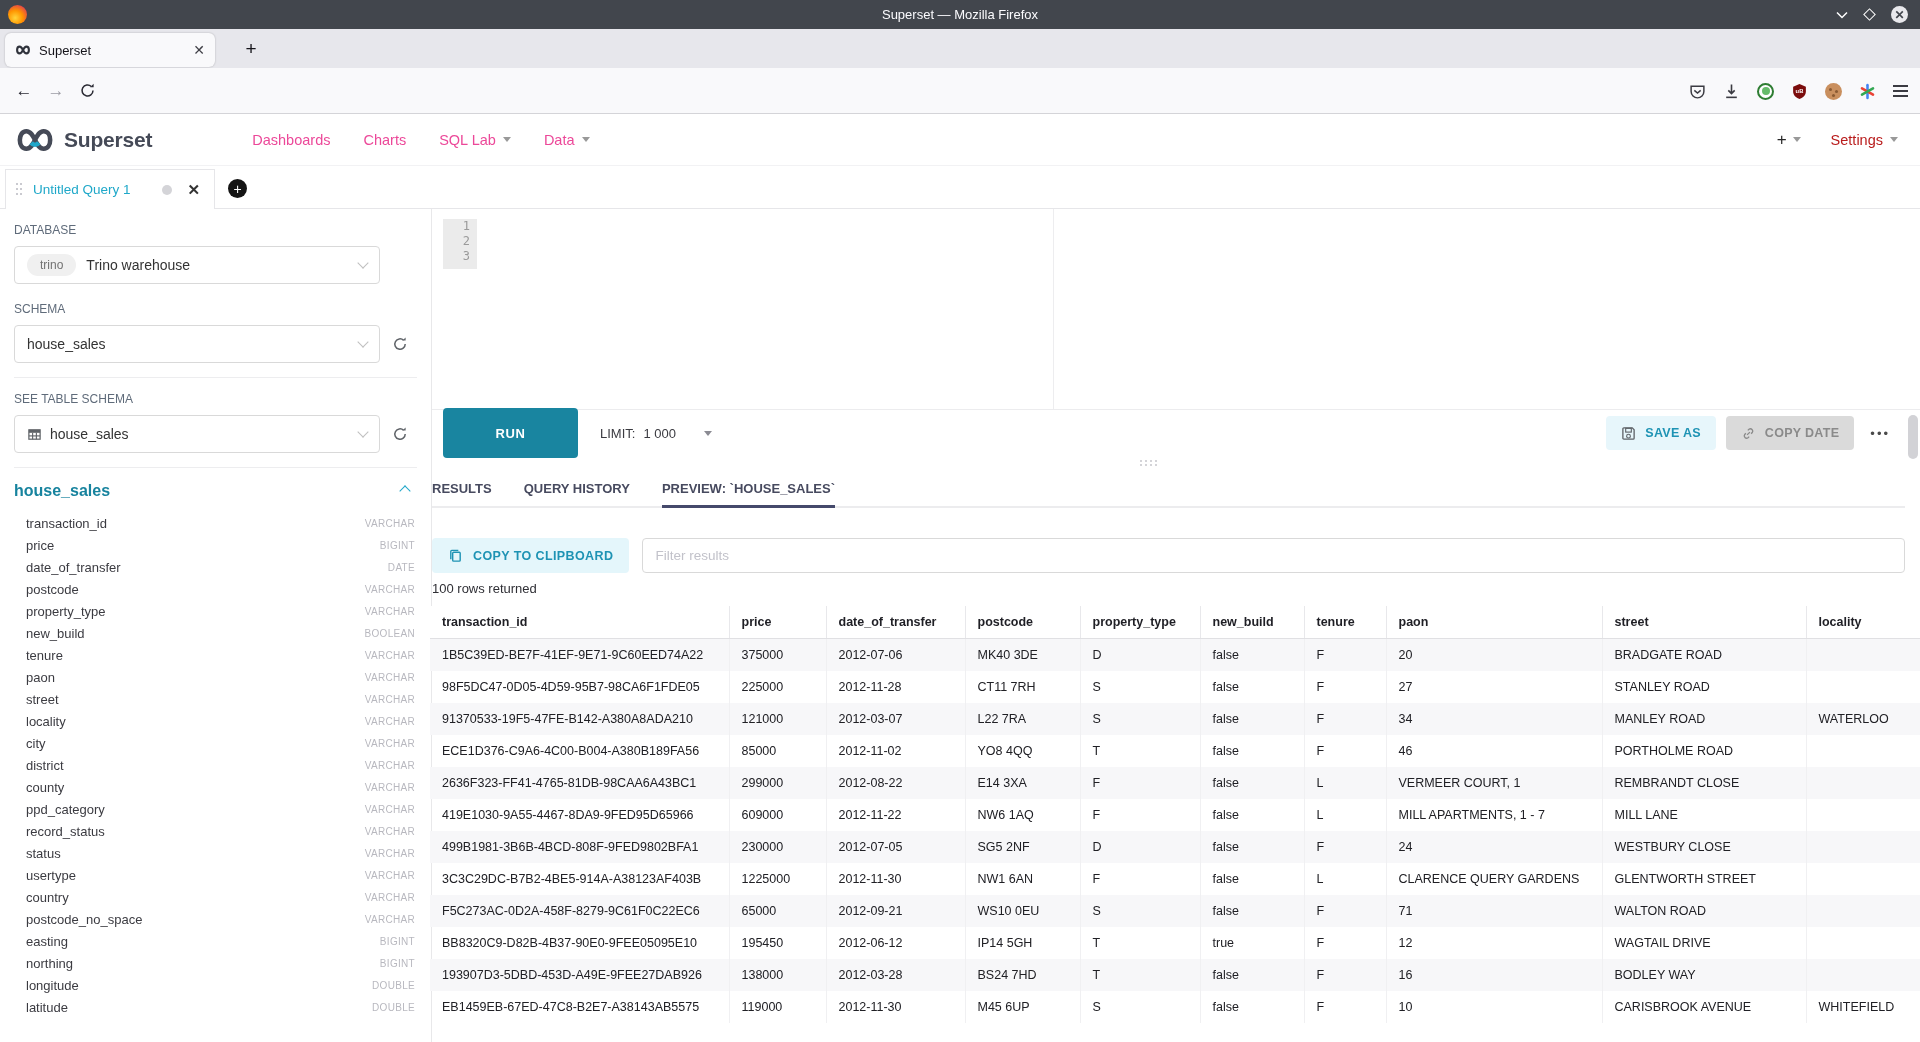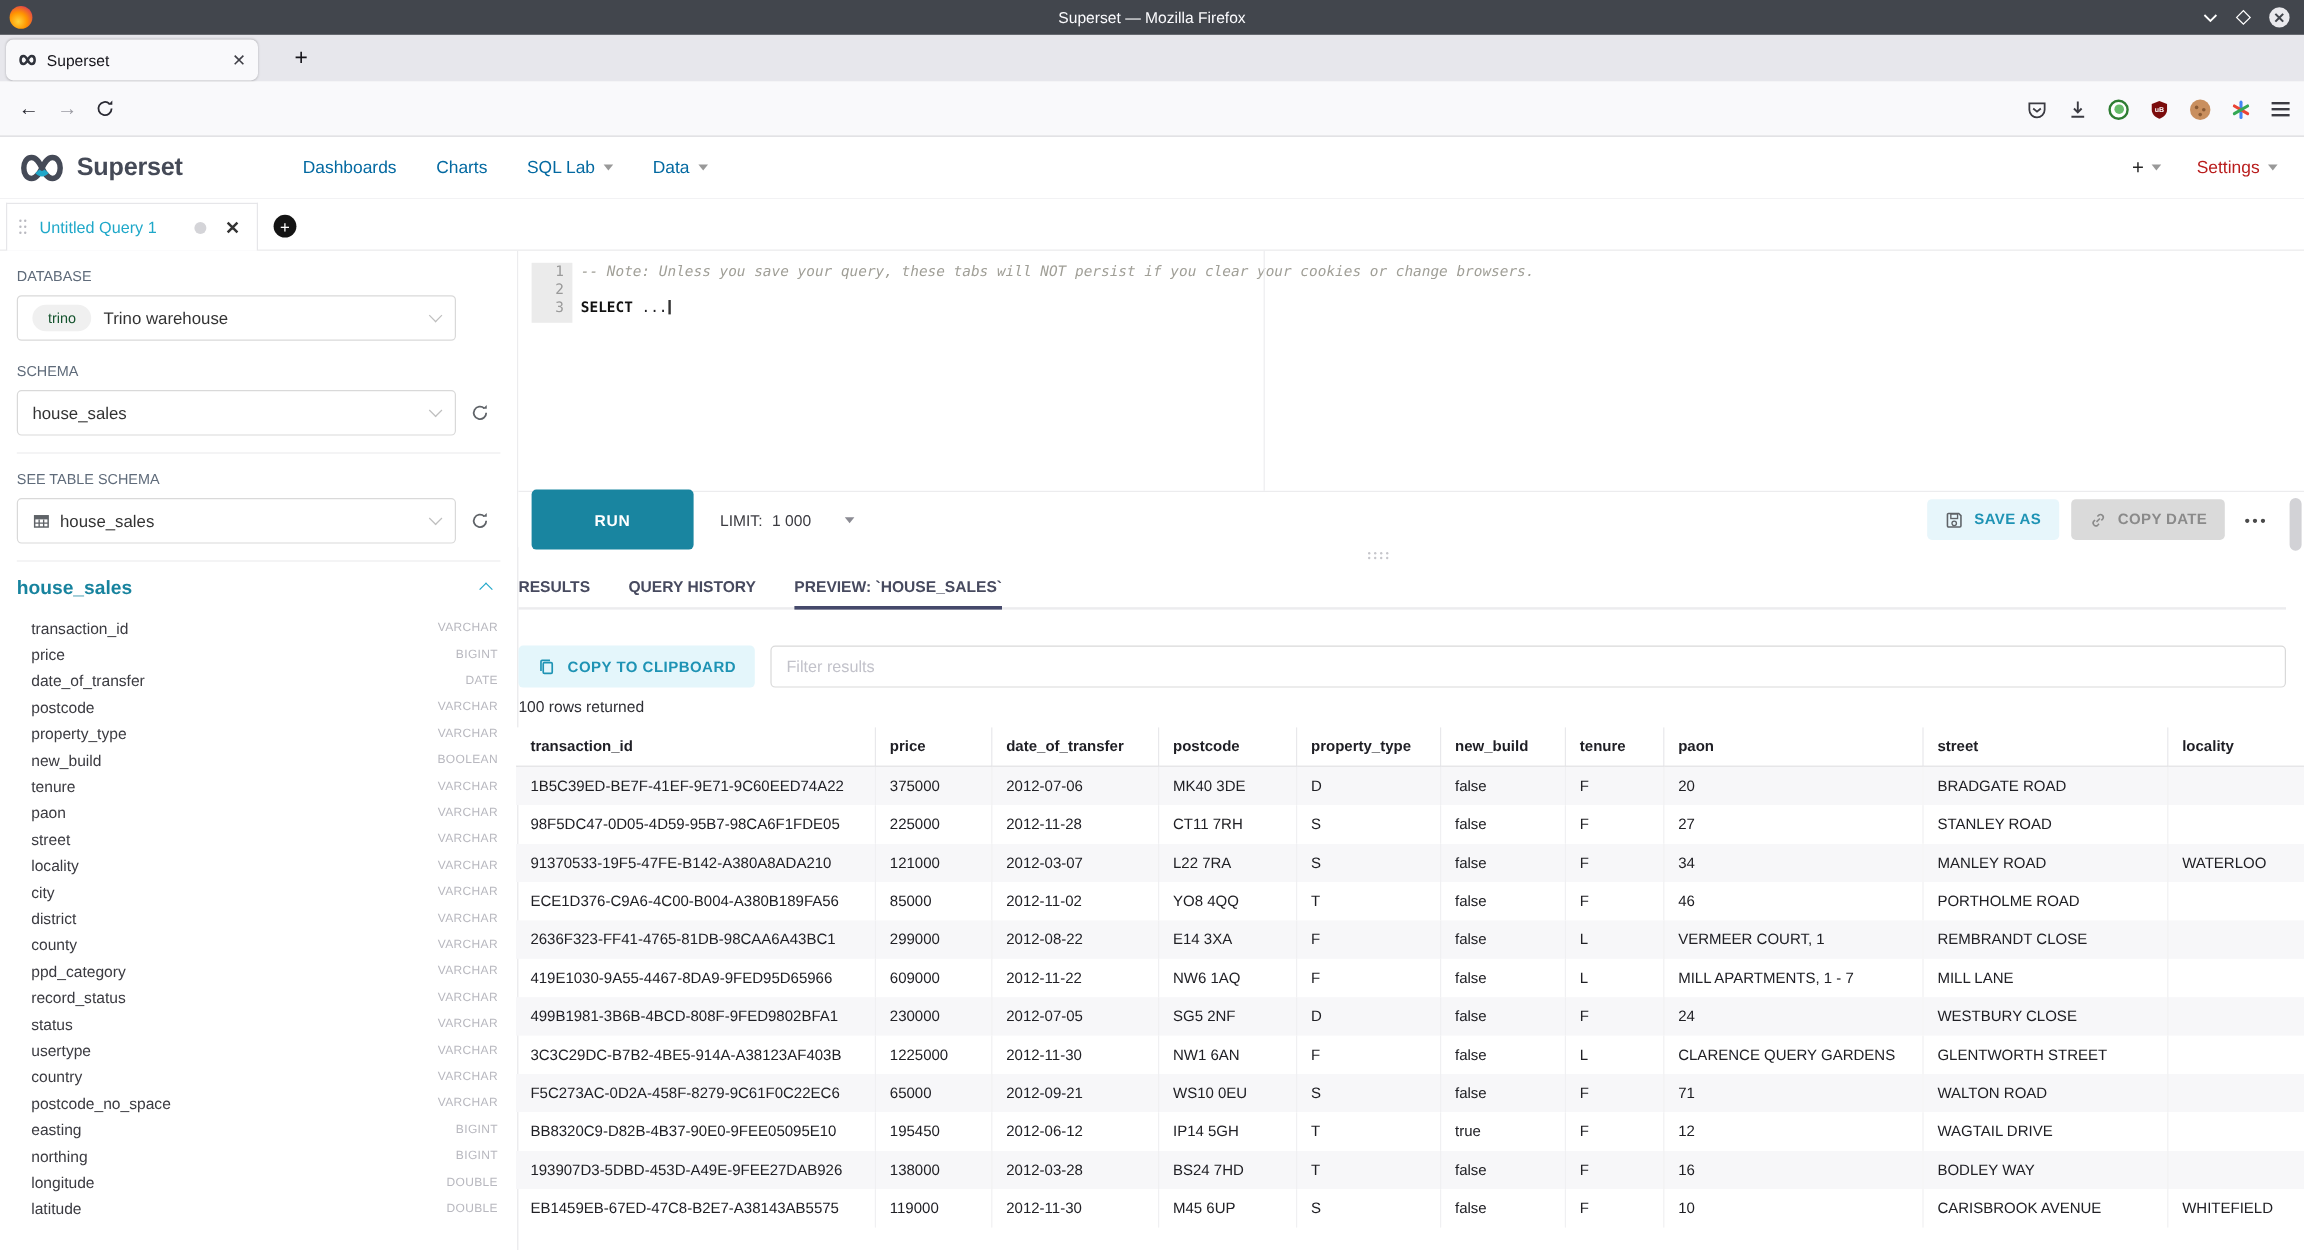--- a/index.html
+++ b/index.html
@@ -31,41 +31,41 @@
 .tool-icons{position:absolute;right:12px;top:0;height:46px;display:flex;align-items:center;gap:17px}
 .hamb{width:15px;height:2px;background:#3b3b42;box-shadow:0 5px 0 #3b3b42,0 -5px 0 #3b3b42}
 .ico-cookie{width:17px;height:17px;border-radius:50%;background:#c98f5e;position:relative}
 .ico-cookie::before{content:"";position:absolute;left:4px;top:5px;width:3px;height:3px;border-radius:50%;background:#8a5a33;box-shadow:6px 2px 0 #8a5a33,3px 6px 0 #8a5a33}
 .ico-mask{width:17px;height:17px;border-radius:50%;background:#fff;border:2px solid #2e7d32;position:relative}
 .ico-mask::before{content:"";position:absolute;left:2.5px;top:2.5px;width:8px;height:8px;border-radius:50%;background:#66bb6a}
 
 .appheader{position:absolute;left:0;top:114px;width:1920px;height:52px;background:#fff;display:flex;align-items:center;border-bottom:1px solid #f2f2f4}
 .brand{font-size:21px;font-weight:bold;color:#454a57;margin-left:8px;letter-spacing:-.2px}
 .app-nav{display:flex;gap:33px;margin-left:100px;align-items:center}
-.app-nav .nav-item{font-size:14.5px;color:#0369a1;display:flex;align-items:center;gap:7px}
+.app-nav .nav-item{font-size:14.5px;color:#ec4899;display:flex;align-items:center;gap:7px}
 .caret{width:0;height:0;border-left:4px solid transparent;border-right:4px solid transparent;border-top:5px solid #999}
 .header-right{position:absolute;right:22px;display:flex;align-items:center;gap:30px}
 .hdr-plus{font-size:17px;color:#262626;display:flex;align-items:center;gap:6px}
 .hdr-settings{font-size:14.5px;color:#b91c1c;display:flex;align-items:center;gap:7px}
 
 .qtabbar{position:absolute;left:0;top:166px;width:1920px;height:43px;background:#fff;border-bottom:1px solid #e6e6e9}
 .qtab{position:absolute;left:5px;top:3px;width:210px;height:40px;background:#fff;border:1px solid #e6e6e9;border-bottom:none;display:flex;align-items:center;padding:0 14px 0 10px}
 .qtab-grip{width:7px;height:13px;position:relative;margin-right:10px}
 .qtab-grip::before{content:"";position:absolute;width:2px;height:2px;border-radius:50%;background:#b9b9c0;box-shadow:0 5px 0 #b9b9c0,0 10px 0 #b9b9c0,4px 0 0 #b9b9c0,4px 5px 0 #b9b9c0,4px 10px 0 #b9b9c0}
 .qtab-label{font-size:13.5px;color:#1fa8c9;flex:1}
 .qtab-dot{width:10px;height:10px;border-radius:50%;background:#d4d4d8;margin-right:15px}
 .qtab-close{font-size:15px;color:#333;font-weight:bold}
 .qtab-add{position:absolute;left:228px;top:13px;width:19px;height:19px;border-radius:50%;background:#141414;color:#fff;font-size:14px;display:flex;align-items:center;justify-content:center;line-height:1}
 
 .sidebar{position:absolute;left:0;top:209px;width:432px;height:833px;background:#fff;border-right:1px solid #e8e8ea;padding:14px 14px 0 14px}
 .fieldlabel{font-size:12px;color:#5f6b7a;margin-bottom:9px}
 .sel-row{display:flex;align-items:center;gap:12px;margin-bottom:14px}
 .select{width:366px;height:38px;border:1px solid #d9d9d9;border-radius:4px;background:#fff;display:flex;align-items:center;padding:0 12px;gap:10px}
 .sel-value{font-size:14px;color:#333;flex:1}
-.pill{background:#f0f0f0;border-radius:13px;padding:4px 13px;font-size:12px;color:#14532d}
+.pill{background:#f0f0f0;border-radius:13px;padding:4px 13px;font-size:12px;color:#737373}
 .chev{width:8px;height:8px;border-right:1.5px solid #bfbfbf;border-bottom:1.5px solid #bfbfbf;transform:rotate(45deg);margin-top:-4px}
 .divider{border-top:1px solid #ededef;margin:14px 0 14px 0}
 .tbl-title-row{display:flex;align-items:center;justify-content:space-between;margin:6px 0 12px 0}
 .tbl-title{font-size:16px;font-weight:bold;color:#17839e}
 .chev-up{width:8px;height:8px;border-right:1.5px solid #20a7c9;border-bottom:1.5px solid #20a7c9;transform:rotate(-135deg);margin-right:8px}
 .scol{display:flex;align-items:center;justify-content:space-between;height:22px;padding:0 2px 0 12px}
 .scol-n{font-size:13px;color:#3b3b41}
 .scol-t{font-size:10px;color:#b8b8bf;letter-spacing:.3px}
 
 .editor{position:absolute;left:432px;top:209px;width:1488px;height:201px;background:#fff;border-bottom:1px solid #ececee}
@@ -346,23 +346,20 @@
       </div>
     </div>
 </div>
 
 <div class="editor">
   <div class="gutter">
     <div>1</div>
     <div>2</div>
     <div>3</div>
   </div>
-  <div class="code"><span class="comment">-- Note: Unless you save your query, these tabs will NOT persist if you clear your cookies or change browsers.</span>
-<span></span>
-<span class="kw">SELECT</span><span> ...</span><span class="cursor"></span></div>
   <div class="print-margin"></div>
 </div>
 
 <div class="runbar">
   <div class="run-btn">RUN</div>
   <div class="limit">
     <span>LIMIT:</span>
     <span>1 000</span>
     <span class="caret"></span>
   </div>

